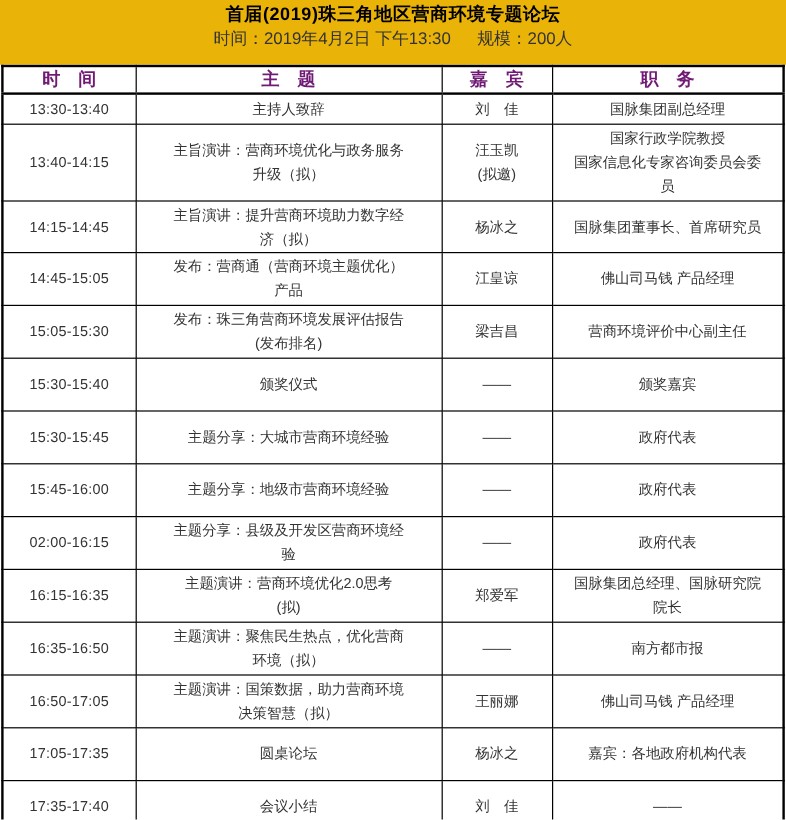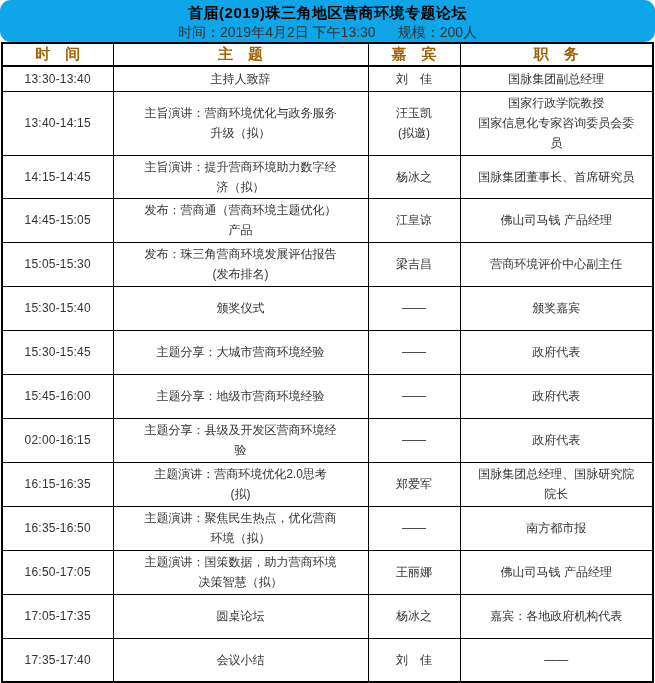--- a/index.html
+++ b/index.html
@@ -8,26 +8,25 @@
   }
   body {
     width: 655px;
     height: 683px;
     background: #ffffff;
     font-family: "Liberation Sans", "DejaVu Sans", sans-serif;
     overflow: hidden;
   }
   .titlebar {
     width: 655px;
-    height: 42px;
+    height: 54px;
     box-sizing: border-box;
-    background: #0ea5e9;
+    background: #eab308;
     text-align: center;
     padding-top: 3px;
-    border-radius: 11px;
   }
   .page-title {
     font-size: 15px;
     font-weight: bold;
     color: #000000;
     line-height: 20px;
     letter-spacing: 0.5px;
   }
   .meta-line {
     display: flex;
@@ -53,21 +52,21 @@
     border: 1px solid #000000;
     text-align: center;
     vertical-align: middle;
     white-space: pre-line;
     box-sizing: border-box;
     overflow: hidden;
   }
   th {
     font-size: 15px;
     font-weight: bold;
-    color: #a16207;
+    color: #701a75;
     height: 21px;
     padding: 1px 2px;
     border-bottom-width: 2px;
   }
   td {
     font-size: 12px;
     color: #333333;
     line-height: 20px;
     padding: 1px 3px;
   }

